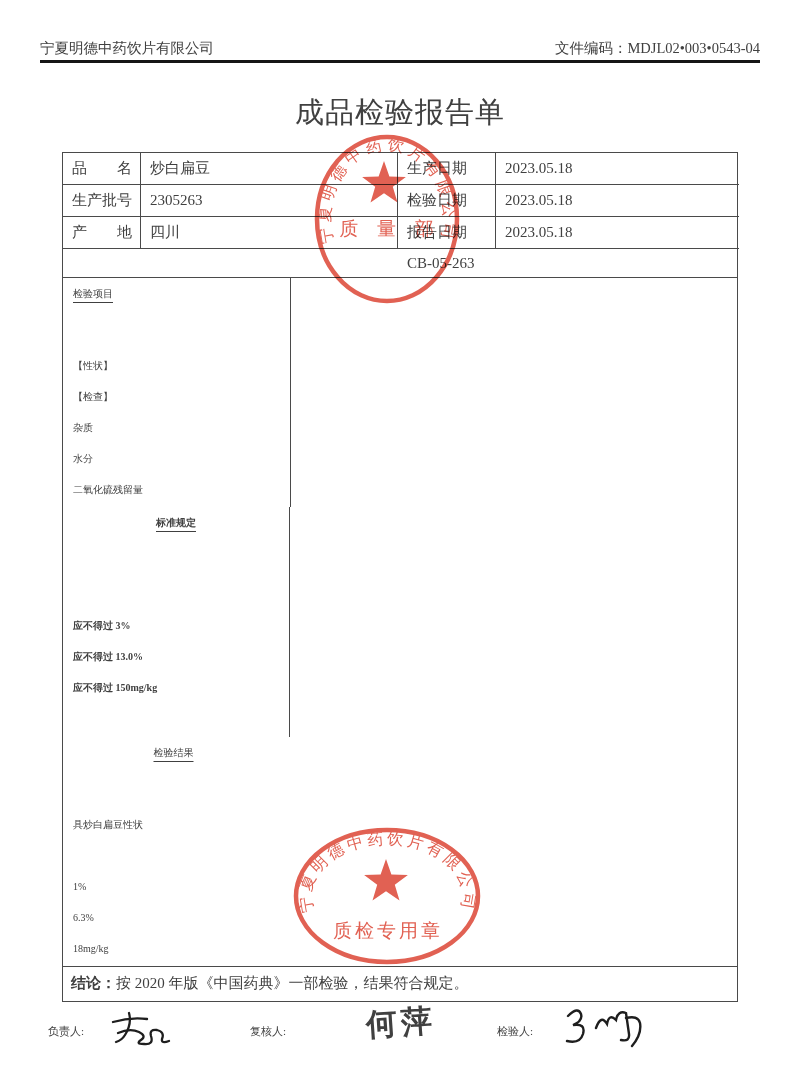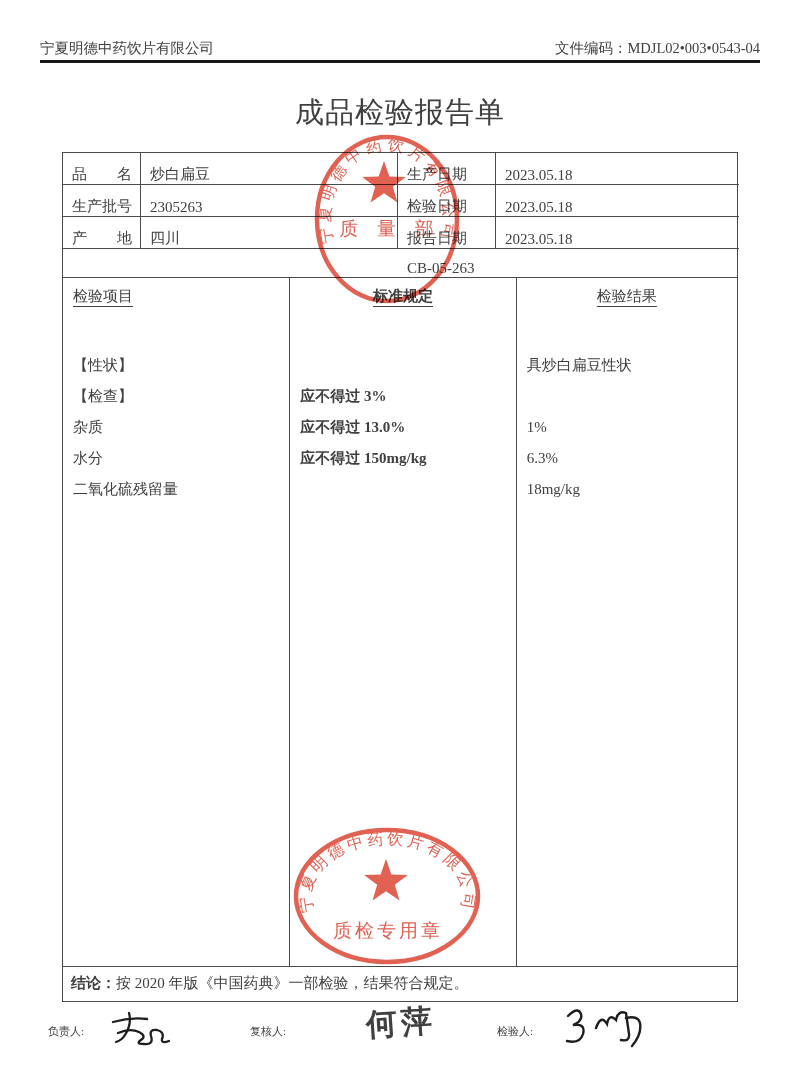--- a/index.html
+++ b/index.html
@@ -13,30 +13,30 @@
 
   
   .title{position:absolute;left:0;right:0;top:93px;text-align:center;
          font-size:29px;font-weight:normal;letter-spacing:1px;}
 
   
   .info-table{position:absolute;left:62px;top:152px;width:676px;height:126px;
         box-sizing:border-box;border:1px solid #4a4a4a;
         display:grid;grid-template-columns:78px 257px 98px 243px;
         grid-template-rows:32px 32px 32px 28px;font-size:15px;}
-  .cell{box-sizing:border-box;display:flex;align-items:flex-end;padding-left:9px;
+  .cell{box-sizing:border-box;display:flex;align-items:center;padding-left:9px;
         white-space:nowrap;overflow:hidden;}
   .b-r{border-right:1px solid #4a4a4a;}
   .b-b{border-bottom:1px solid #4a4a4a;}
   .jlbl{display:inline-block;width:64px;}
 
   
   .test-table{position:absolute;left:62px;top:278px;width:676px;height:689px;
         box-sizing:border-box;border:1px solid #4a4a4a;border-top:none;
-        display:flex;font-size:15px;}
+        display:flex;font-size:10px;flex-direction:column;}
   .tcol{box-sizing:border-box;height:100%;}
   .tcol1{width:228px;border-right:1px solid #4a4a4a;}
   .tcol2{width:227px;border-right:1px solid #4a4a4a;font-weight:bold;}
   .tcol3{width:221px;}
   .thead{box-sizing:border-box;height:72px;padding-top:9px;text-align:center;}
   .thead.left{text-align:left;padding-left:10px;}
   .thead span{text-decoration:underline;text-underline-offset:5px;}
   .tcol p{margin:0;min-height:31px;line-height:31px;padding-left:10px;white-space:nowrap;}
 
   

